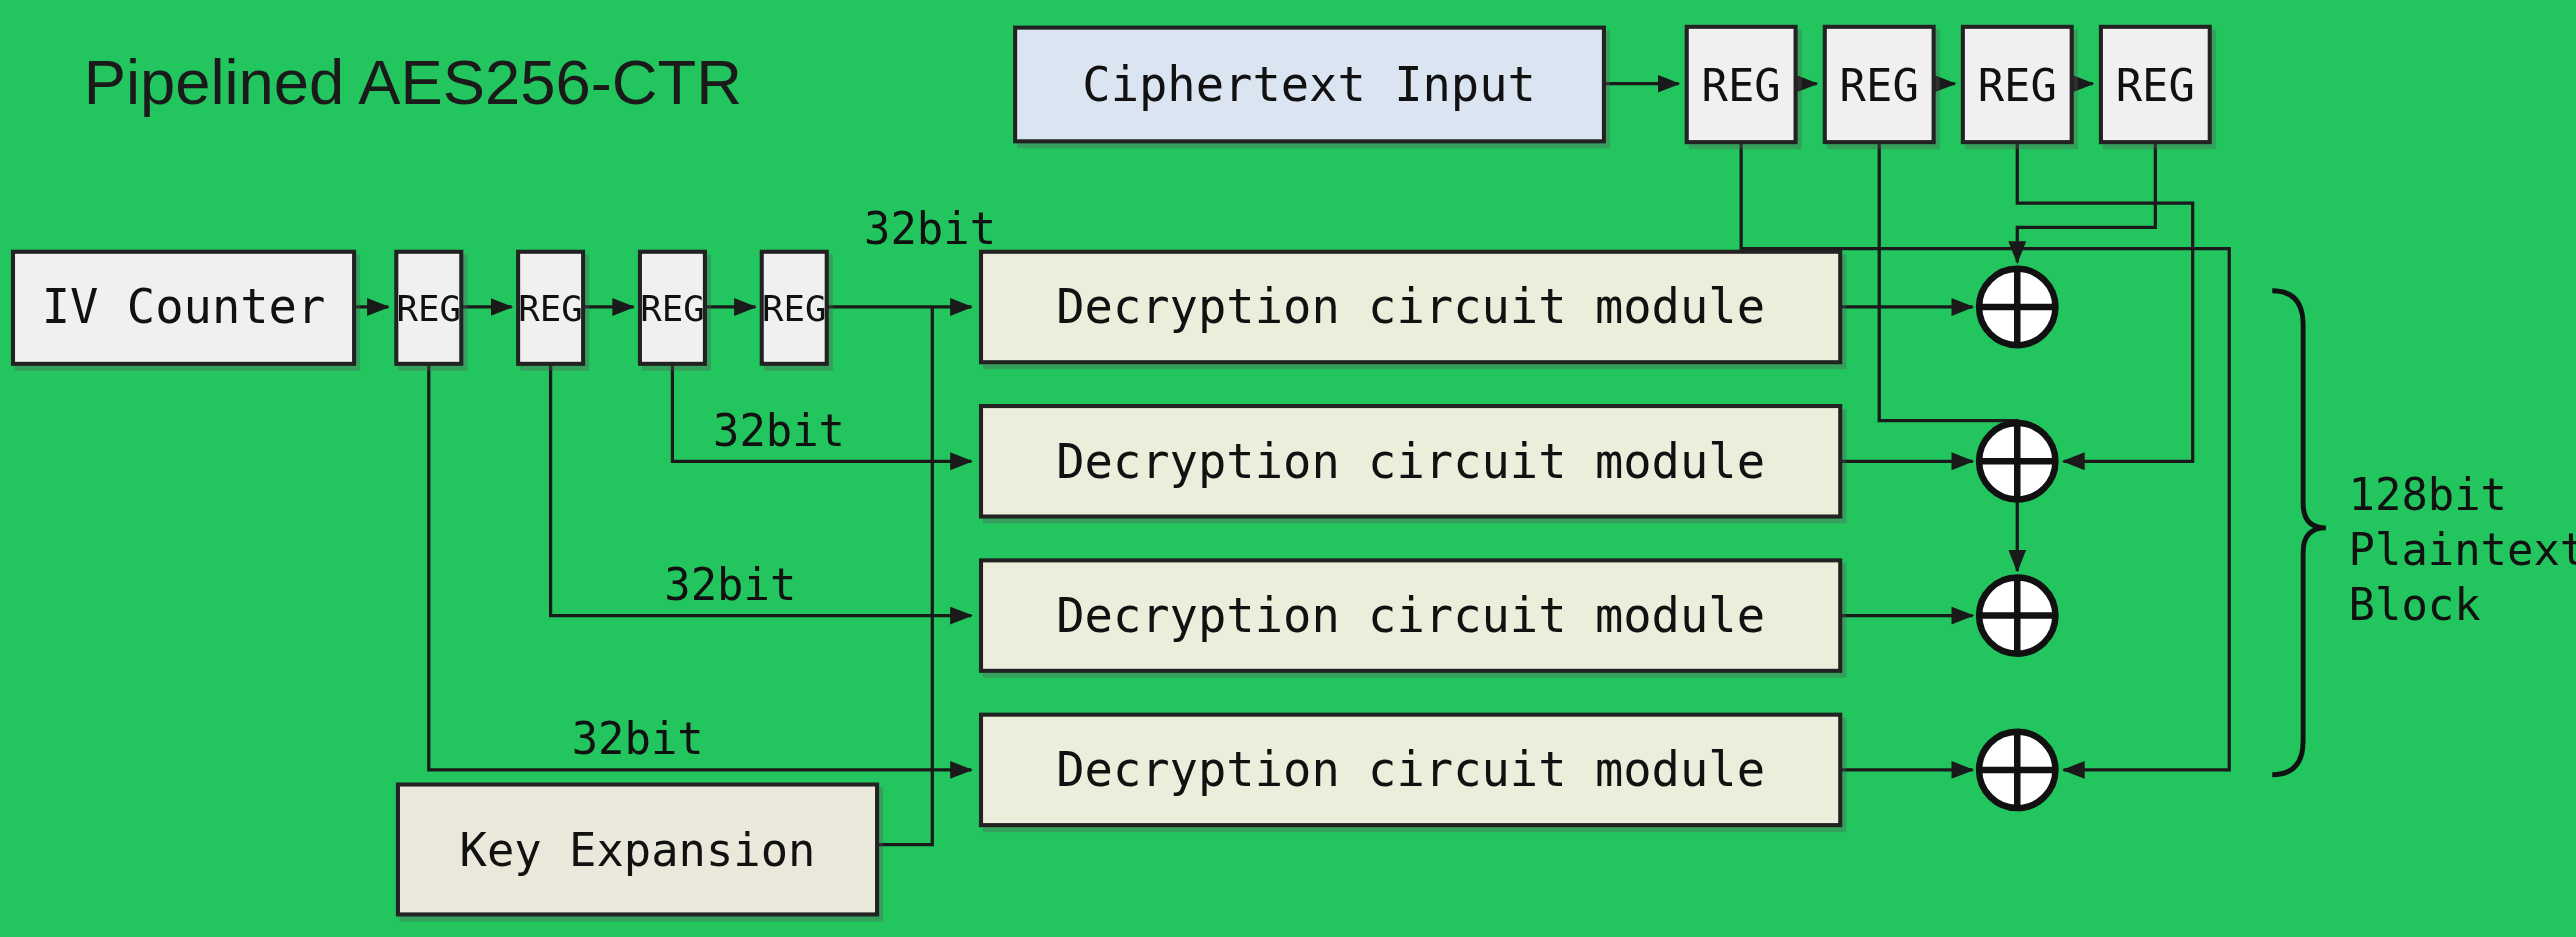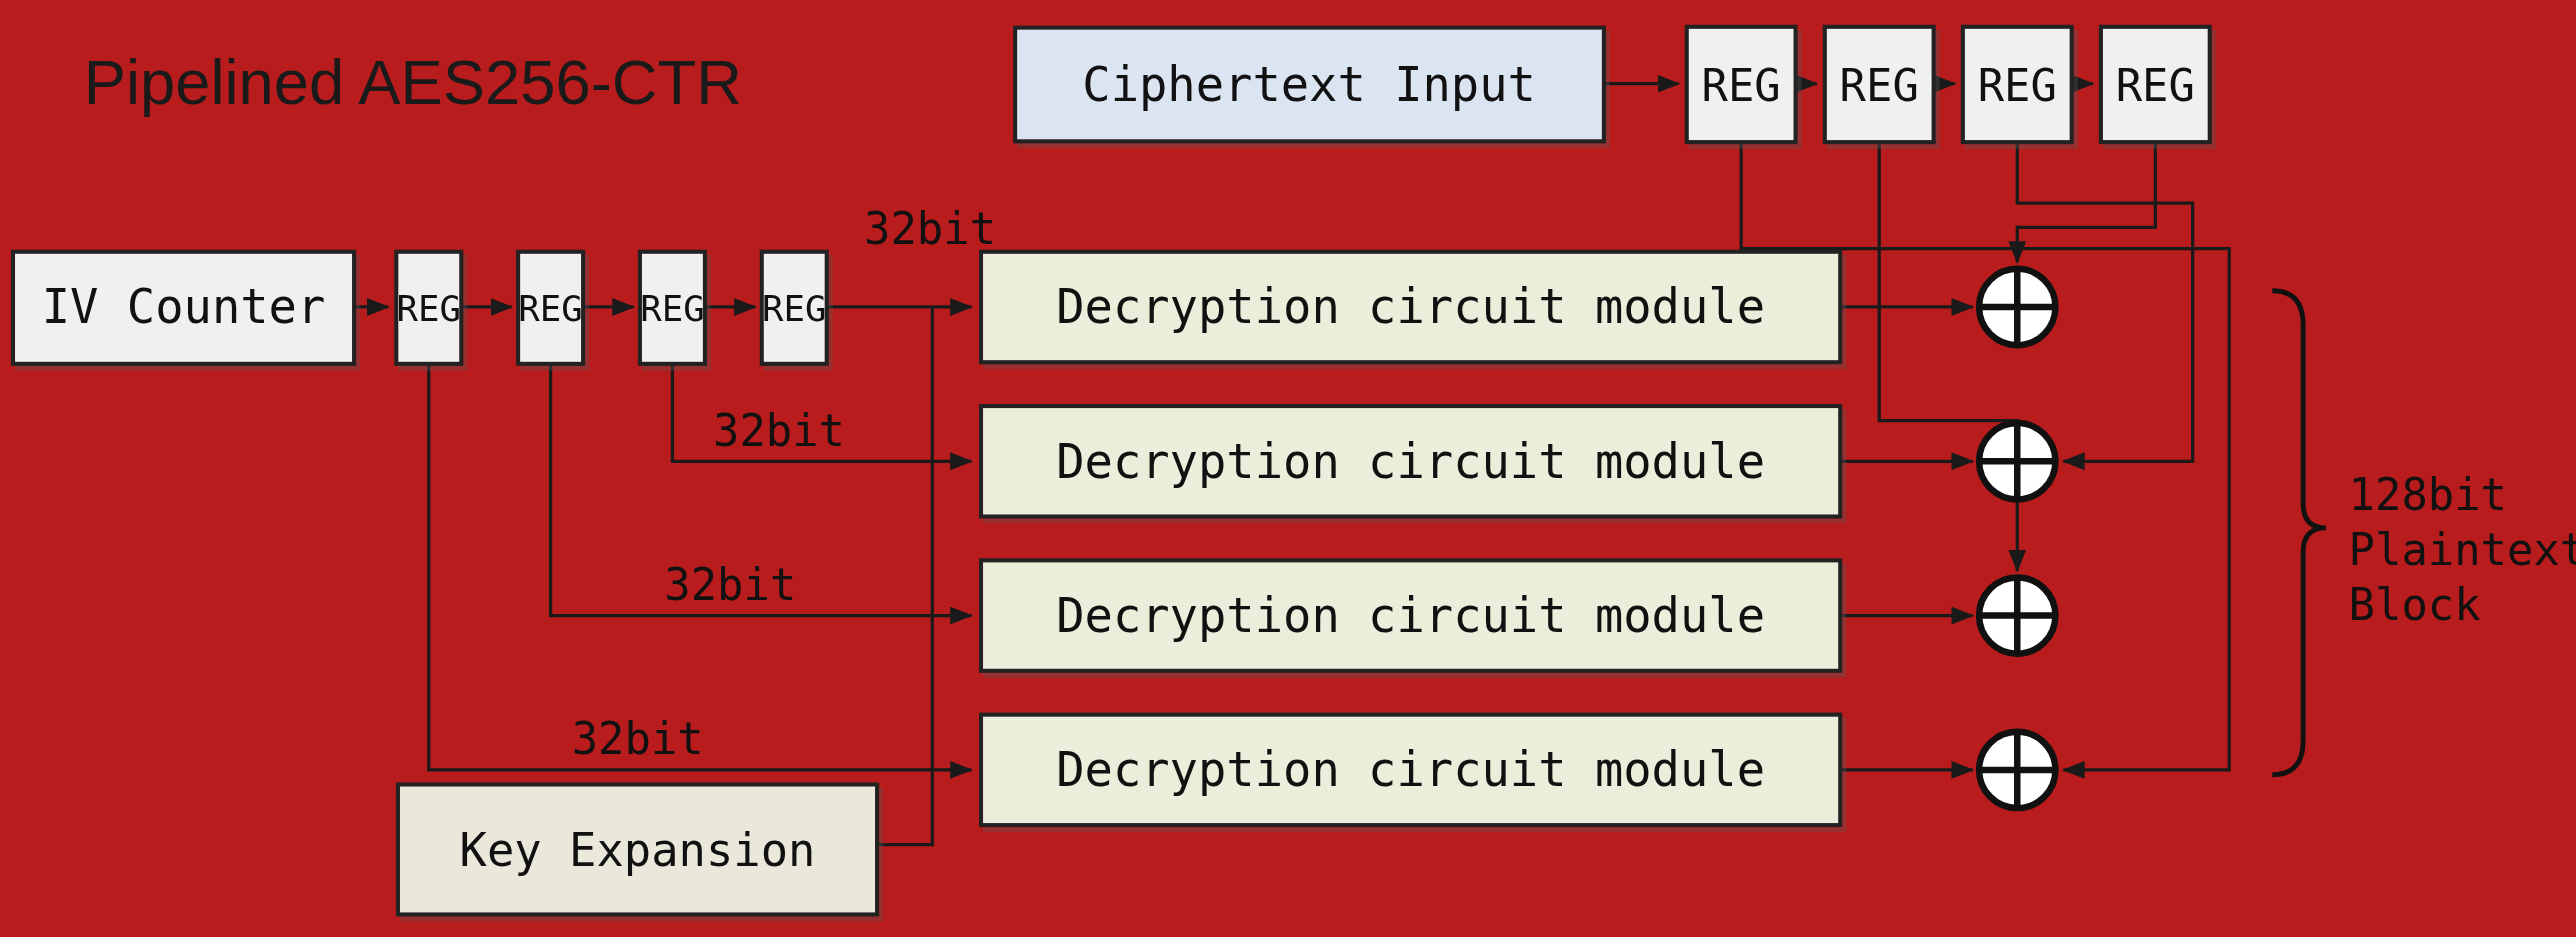--- a/index.html
+++ b/index.html
@@ -1,16 +1,16 @@
 <!DOCTYPE html>
 <html style="font-size:13px"><head>
 <meta charset="utf-8">
 <style>
   html,body{margin:0;padding:0;background:#ffffff;}
-  .stage{position:relative;width:2576px;height:938px;background:#b91c1c;overflow:hidden;}
+  .stage{position:relative;width:2576px;height:938px;background:#22c55e;overflow:hidden;}
   svg{display:block;}
   .boxlabel{font-family:"DejaVu Sans Mono","Liberation Mono",monospace;fill:#111111;}
   .wirelabel{font-family:"DejaVu Sans Mono","Liberation Mono",monospace;fill:#111111;}
   .titletext{font-family:"Liberation Sans","DejaVu Sans",sans-serif;fill:#1a1a1a;}
   .shadowed{filter:drop-shadow(5px 6px 0px rgba(90,90,90,0.35));}
 </style>
 </head>
 <body>
 
 <div class="stage">

